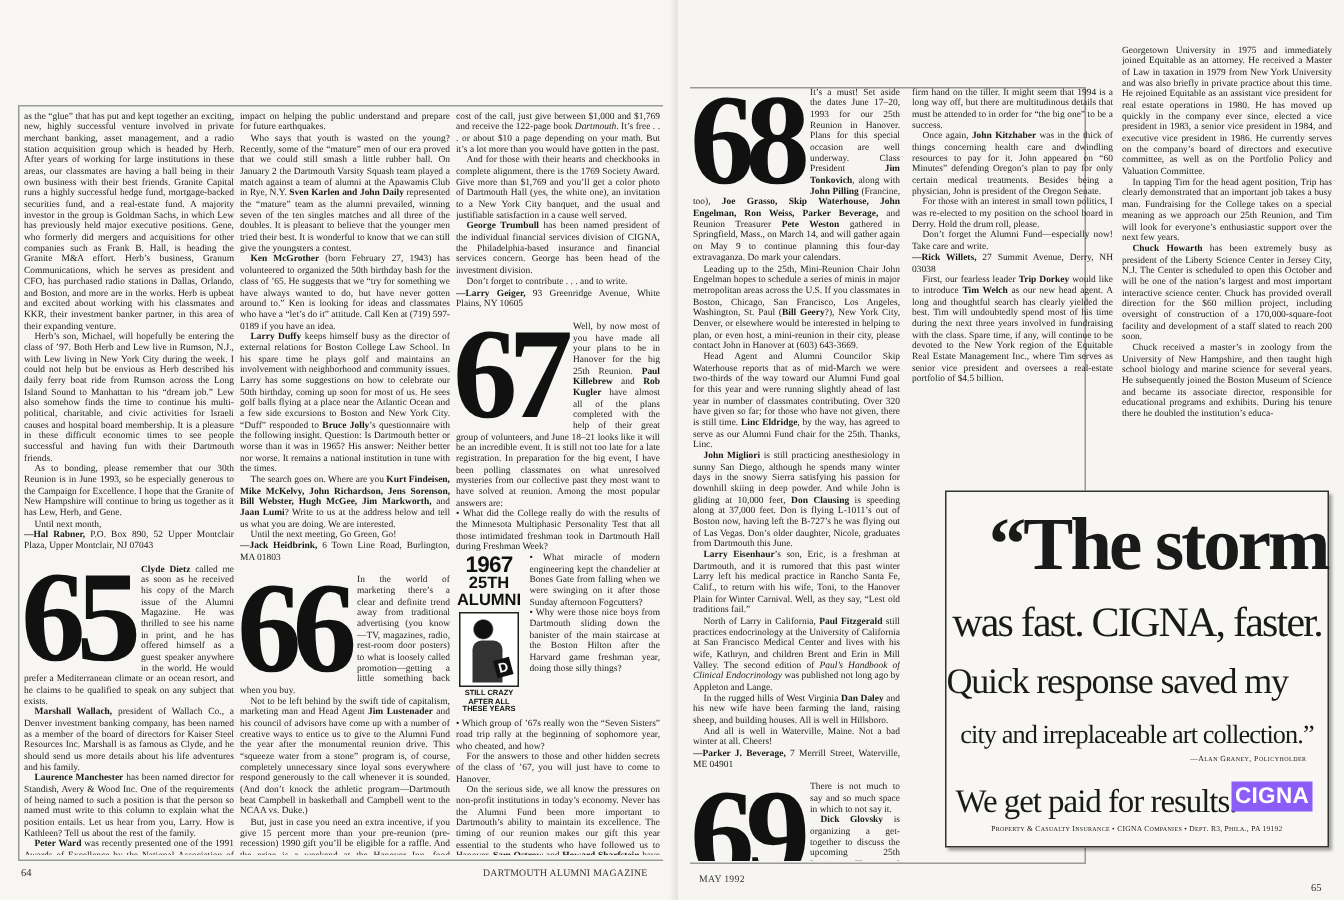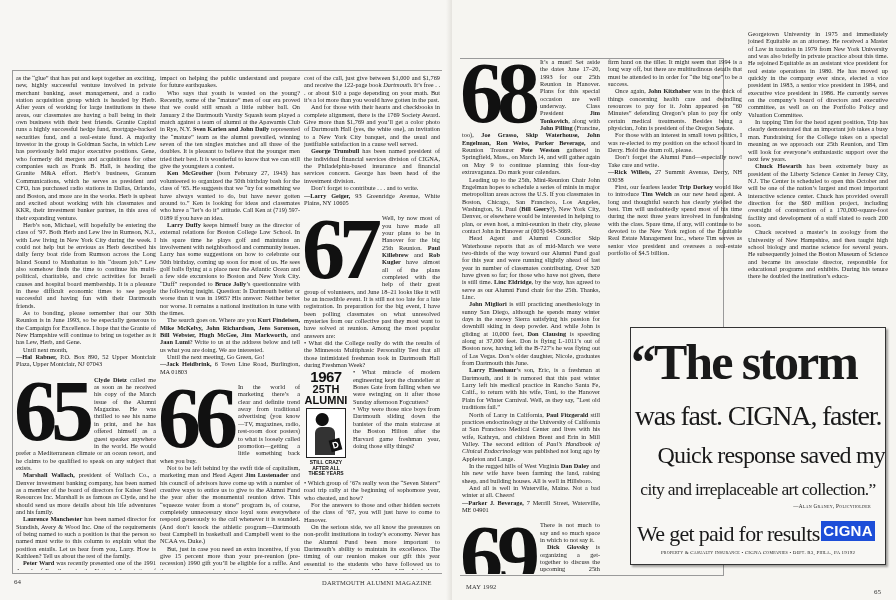--- a/index.html
+++ b/index.html
@@ -33,28 +33,28 @@
   .badge .l2 { font-size: 11px; line-height: 11px; }
   .badge .fig { width: 40px; height: 50px; margin: 2px auto; border: 1px solid #222; background:
       radial-gradient(circle at 40% 22%, #111 0 6px, transparent 7px),
       linear-gradient(#fff,#fff); position: relative; }
   .badge .fig::after { content: "D"; position: absolute; right: 4px; bottom: 6px; background: #111; color: #fff; font-size: 9px; width: 11px; height: 12px; line-height: 12px; transform: rotate(-15deg); }
   .badge .fig::before { content: ""; position: absolute; left: 8px; top: 18px; width: 20px; height: 28px; background: #333; border-radius: 6px 6px 0 0; }
   .badge .tag { font-size: 5px; line-height: 5.5px; }
 
   
   .ad { position: absolute; left: 630px; top: 327px; width: 256px; height: 238px; border: 1px solid #333; background: #f8f7f4; box-shadow: 2px 2px 2px rgba(0,0,0,0.35); }
-  .ad .h1 { position: absolute; left: 0; right: 0; top: 8px; text-align: left; font-weight: bold; font-size: 50px; line-height: 52px; letter-spacing: -2px; }
+  .ad .h1 { position: absolute; left: 0; right: 0; top: 8px; text-align: right; font-weight: bold; font-size: 50px; line-height: 52px; letter-spacing: -2px; }
   .ad .h2 { position: absolute; left: 0; right: 0; top: 74px; text-align: center; font-size: 28px; line-height: 28px; letter-spacing: -1.2px; }
-  .ad .h3 { position: absolute; left: 0; right: 0; top: 114px; text-align: right; font-size: 24px; line-height: 26px; letter-spacing: -0.8px; }
+  .ad .h3 { position: absolute; left: 0; right: 0; top: 114px; text-align: left; font-size: 24px; line-height: 26px; letter-spacing: -0.8px; }
   .ad .h4 { position: absolute; left: 0; right: 0; top: 151px; text-align: center; font-size: 17.5px; line-height: 20px; letter-spacing: -0.6px; }
   .ad .attr { position: absolute; right: 14px; top: 175px; font-size: 5.2px; font-variant: small-caps; letter-spacing: 0.3px; }
   .ad .tagline { position: absolute; left: 6px; top: 194px; font-size: 22px; line-height: 24px; letter-spacing: -0.7px; }
   .ad .tagline sup { font-size: 6px; vertical-align: top; }
-  .ad .logo { position: absolute; right: 10px; top: 193px; width: 54px; height: 20px; background: #1d4ed8; color: #fff; font-family: "Liberation Sans", sans-serif; font-weight: bold; font-size: 15px; line-height: 20px; text-align: center; letter-spacing: 0.2px; }
+  .ad .logo { position: absolute; right: 10px; top: 193px; width: 54px; height: 20px; background: #8b5cf6; color: #fff; font-family: "Liberation Sans", sans-serif; font-weight: bold; font-size: 15px; line-height: 20px; text-align: center; letter-spacing: 0.2px; }
   .ad .fine { position: absolute; left: 6px; right: 6px; top: 222px; font-size: 5px; font-variant: small-caps; letter-spacing: 0.2px; text-align: center; }
 </style>
 </head>
 <body>
 
 <div class="page page-left">
   <div class="frame-left"></div>
 
   <div class="col" style="left:16px; top:74px; width:140px; height:496px;">
     <p class="noind">as the “glue” that has put and kept together an exciting, new, highly successful venture involved in private merchant banking, asset management, and a radio station acquisition group which is headed by Herb. After years of working for large institutions in these areas, our classmates are having a ball being in their own business with their best friends. Granite Capital runs a highly successful hedge fund, mortgage-backed securities fund, and a real-estate fund. A majority investor in the group is Goldman Sachs, in which Lew has previously held major executive positions. Gene, who formerly did mergers and acquisitions for other companies such as Frank B. Hall, is heading the Granite M&amp;A effort. Herb’s business, Granum Communications, which he serves as president and CFO, has purchased radio stations in Dallas, Orlando, and Boston, and more are in the works. Herb is upbeat and excited about working with his classmates and KKR, their investment banker partner, in this area of their expanding venture.</p>

